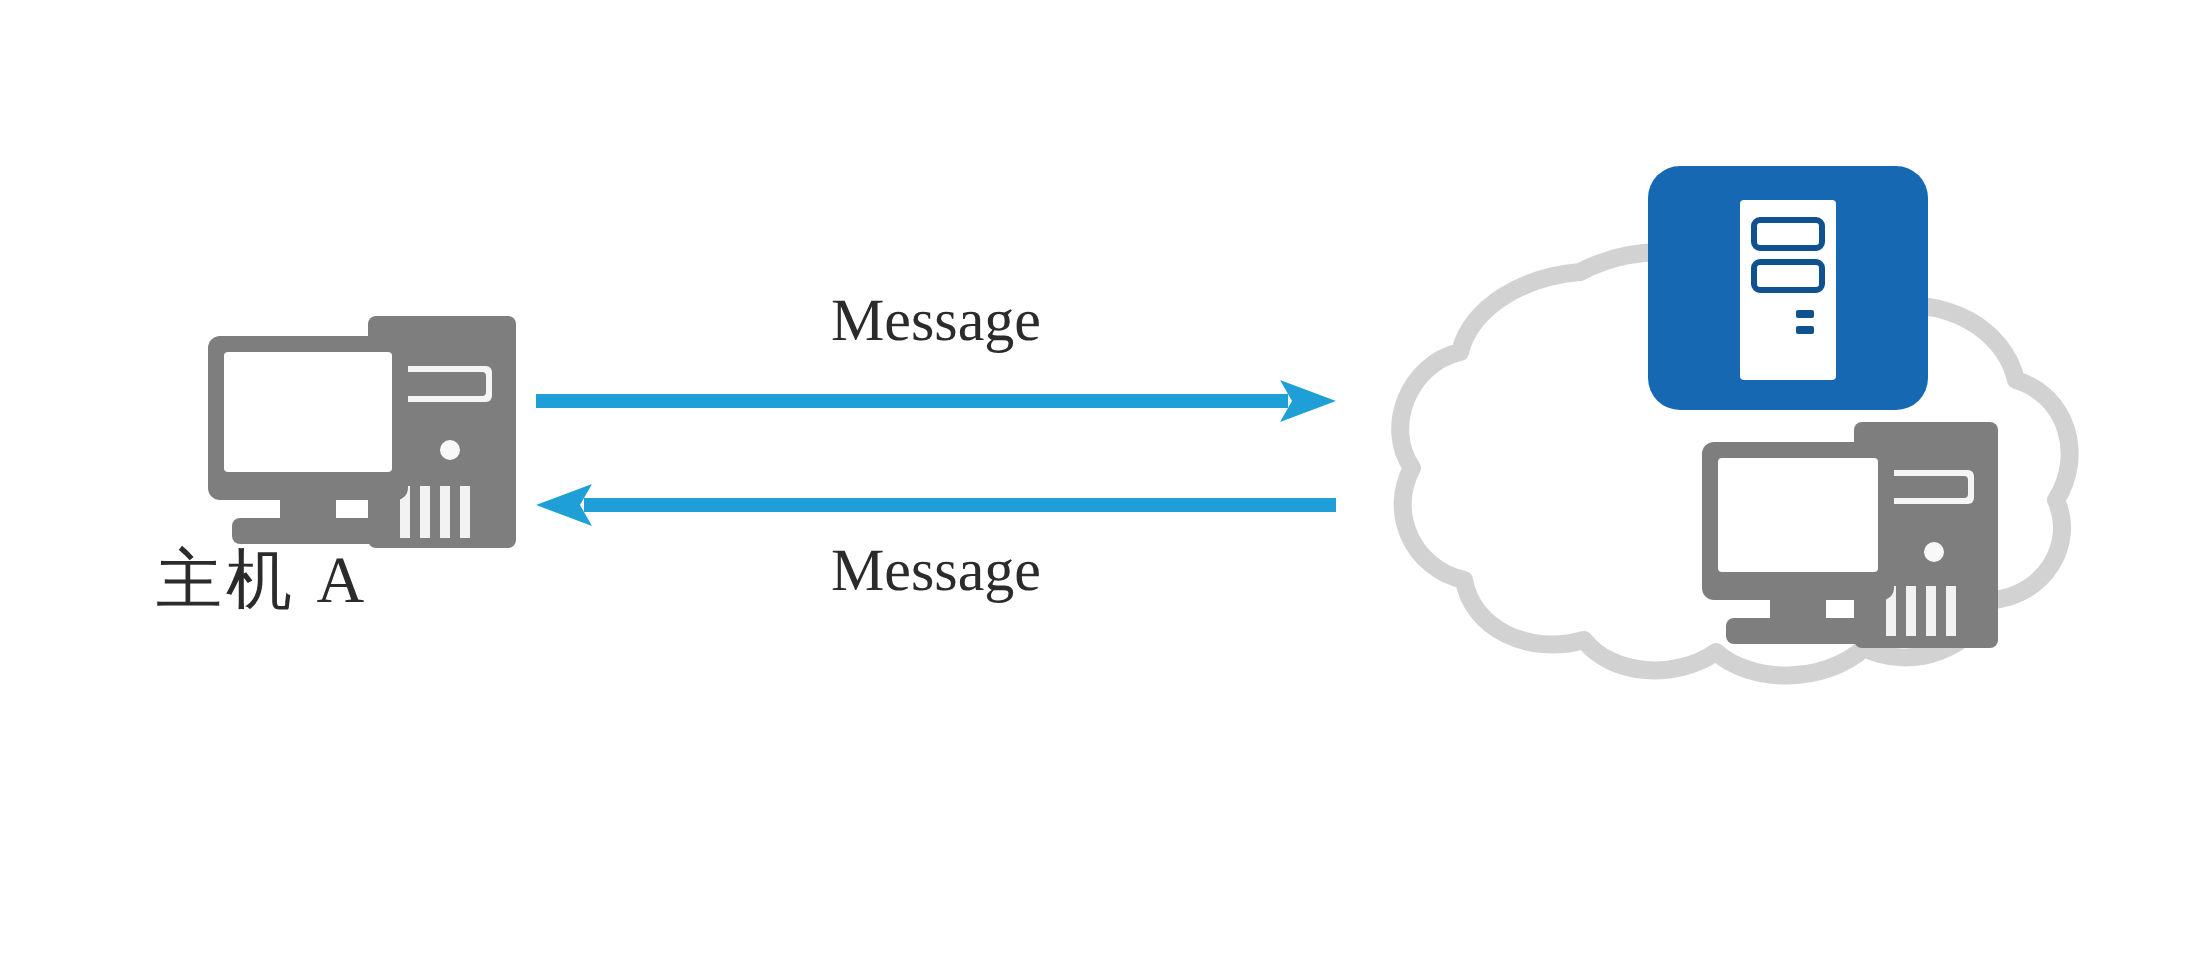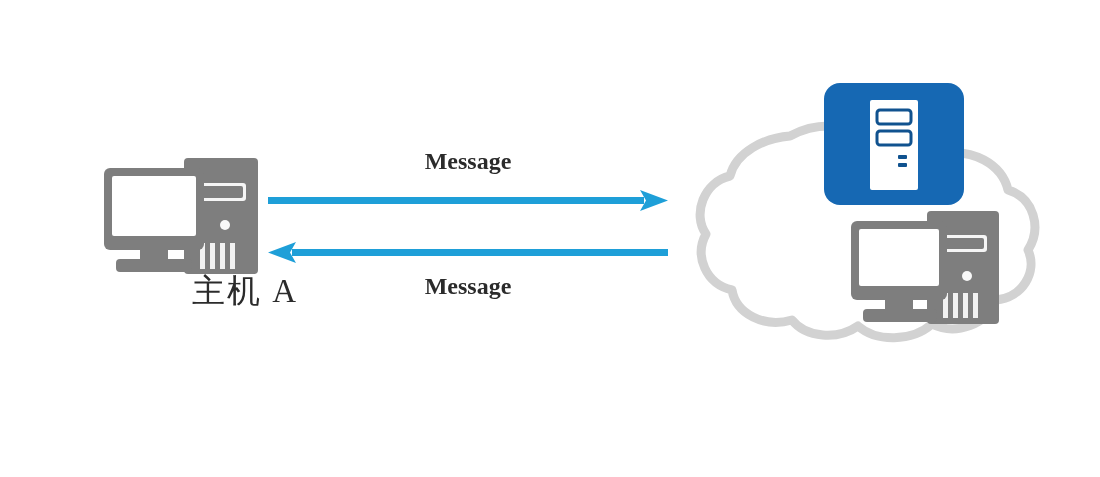--- a/index.html
+++ b/index.html
@@ -24,21 +24,21 @@
     left: 104px;
     top: 155px;
     width: 160px;
     height: 125px;
   }
   #host-a-label {
     position: absolute;
     left: 78px;
     top: 268px;
     width: 220px;
-    text-align: right;
+    text-align: left;
     font-size: 33px;
     line-height: 46px;
     color: #2b2b2b;
     letter-spacing: 2px;
     white-space: nowrap;
   }
 
   
   .arrow-wrap {
     position: absolute;
@@ -48,25 +48,24 @@
   }
   #arrow-out  { top: 188px; }
   #arrow-back { top: 240px; }
   .arrow-wrap svg { display: block; width: 100%; height: 100%; }
 
   .msg-label {
     position: absolute;
     left: 268px;
     width: 400px;
     text-align: center;
-    font-size: 24px;
+    font-size: 30px;
     line-height: 36px;
     color: #2b2b2b;
     white-space: nowrap;
-    font-weight: bold;
   }
   #msg-top    { top: 143px; }
   #msg-bottom { top: 268px; }
 
   
   #network-cloud {
     position: absolute;
     left: 662px;
     top: 120px;
     width: 380px;

